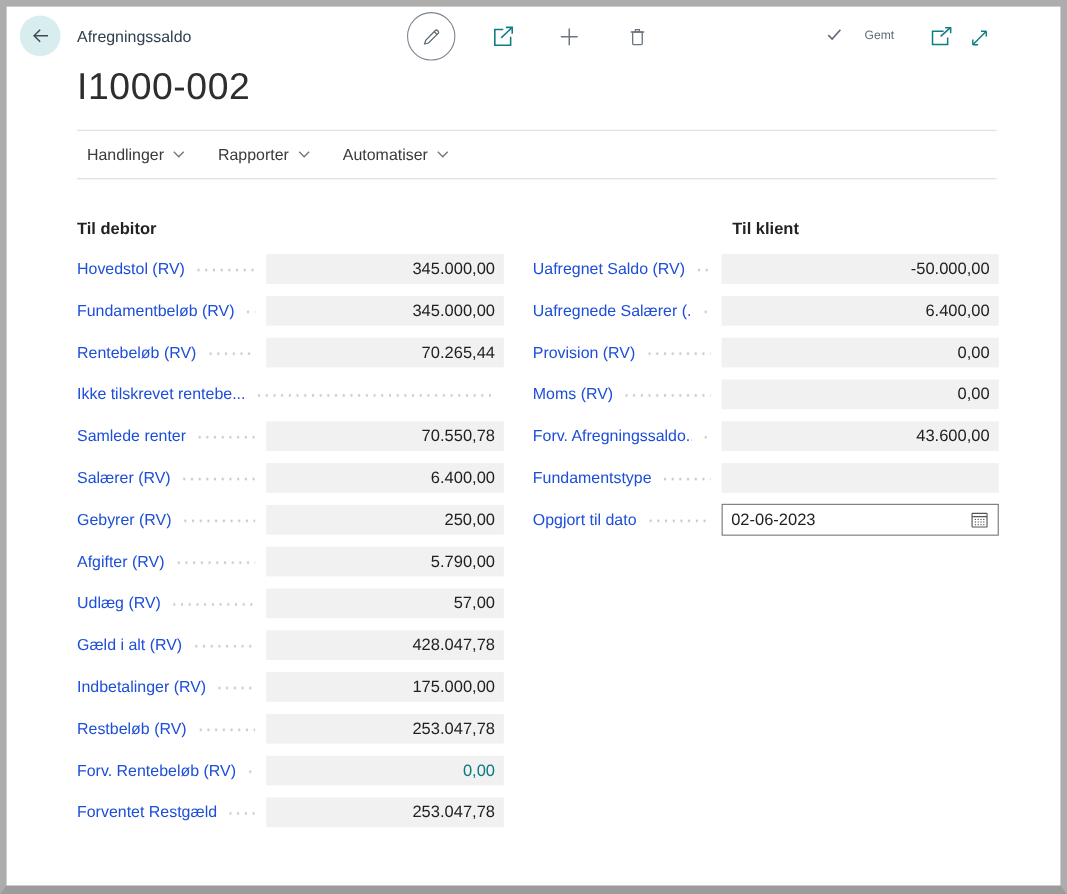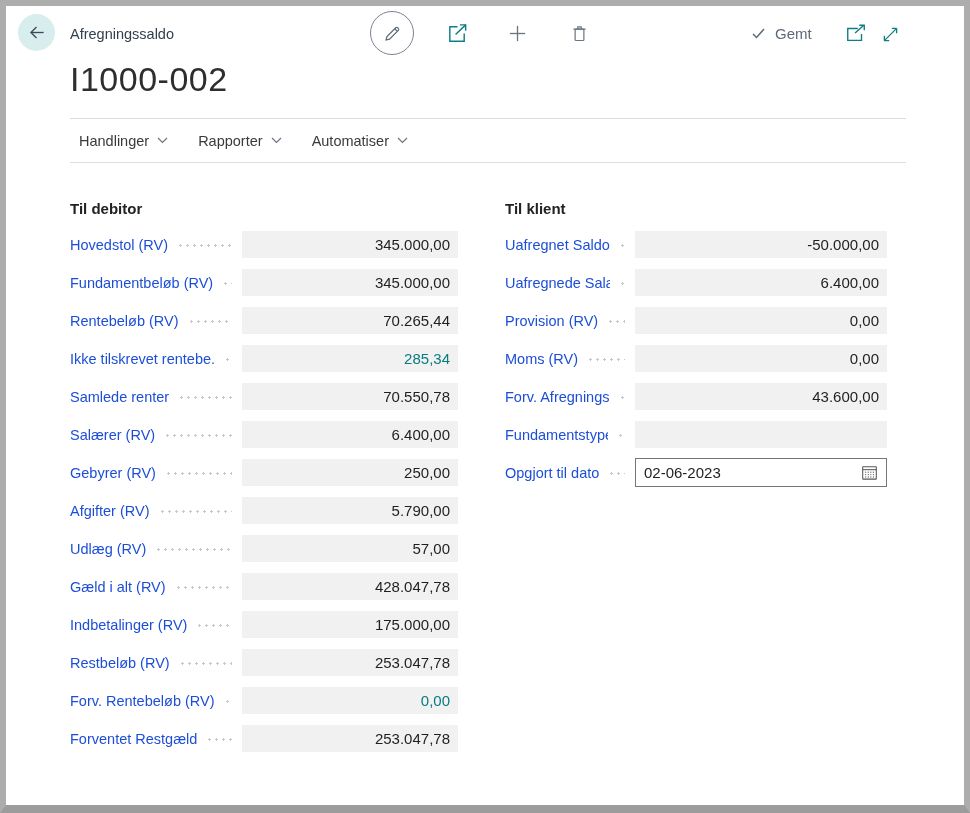--- a/index.html
+++ b/index.html
@@ -23,41 +23,41 @@
     background:#fff; border:1px solid #7a8692; display:flex; align-items:center; justify-content:center;
     cursor:pointer; padding:0;
   }
   .iconbtn { position:absolute; background:none; border:none; padding:0; cursor:pointer;
              width:26px; height:26px; display:flex; align-items:center; justify-content:center; }
   .share-btn   { left:438px; top:14px; }
   .add-btn     { left:498px; top:14px; }
   .delete-btn  { left:560px; top:14px; }
   .popout-btn  { left:837px; top:15px; }
   .resize-btn  { left:871px; top:15px; }
-  .saved { position:absolute; left:745px; top:19px; display:flex; align-items:center; gap:9px;
-           font-size:15px; color:#5f6a79; }
+  .saved { position:absolute; left:745px; top:19px; display:flex; align-items:center; gap:20px;
+           font-size:11px; color:#5f6a79; }
   
   .page-title {
     position:absolute; left:64px; top:54px; font-size:34px; font-weight:300;
     color:#2e2e2e; letter-spacing:0.5px;
   }
   
   .menubar {
     position:absolute; left:64px; top:112px; width:836px; height:45px;
     border-top:1px solid #dddddd; border-bottom:1px solid #dddddd;
     display:flex; align-items:center; gap:30px; padding-left:9px;
   }
   .menu-item { display:flex; align-items:center; gap:8px; font-size:14.5px; color:#3a3a3a;
                cursor:pointer; background:none; border:none; padding:0;
                font-family:"Liberation Sans", sans-serif; }
   
   .content { position:absolute; left:64px; top:194px; display:flex; gap:47px; }
   .col { display:flex; flex-direction:column; }
   .col-left  { width:388px; }
-  .col-right { width:382px; }
+  .col-right { width:382px;align-items:center; }
   .section-title { font-size:15px; font-weight:700; color:#222; margin:0 0 14px 0; }
   .row { display:flex; align-items:center; height:27px; margin-bottom:11px; }
   .label-area { flex:1 1 auto; min-width:0; display:flex; align-items:center;
                 color:#1d4ed8; font-size:14.5px; }
   .label-text { white-space:nowrap; overflow:hidden; flex:0 1 auto; }
   .leader {
     flex:1 1 8px; height:3px; margin:2px 10px 0 9px; align-self:center;
     background-image:radial-gradient(circle, #c3c9ce 1px, transparent 1.4px);
     background-size:7px 3px; background-repeat:repeat-x; background-position:0 50%;
   }
@@ -219,24 +219,20 @@
     <div class="valuebox">
       <span class="value">70.265,44</span>
 
     </div>
   </div>
           <div class="row">
     <div class="label-area">
       <span class="label-text">Ikke tilskrevet rentebe...</span>
       <span class="leader"></span>
     </div>
-    <div class="valuebox link">
-      <span class="value">285,34</span>
-
-    </div>
   </div>
           <div class="row">
     <div class="label-area">
       <span class="label-text">Samlede renter</span>
       <span class="leader"></span>
     </div>
     <div class="valuebox">
       <span class="value">70.550,78</span>
 
     </div>

